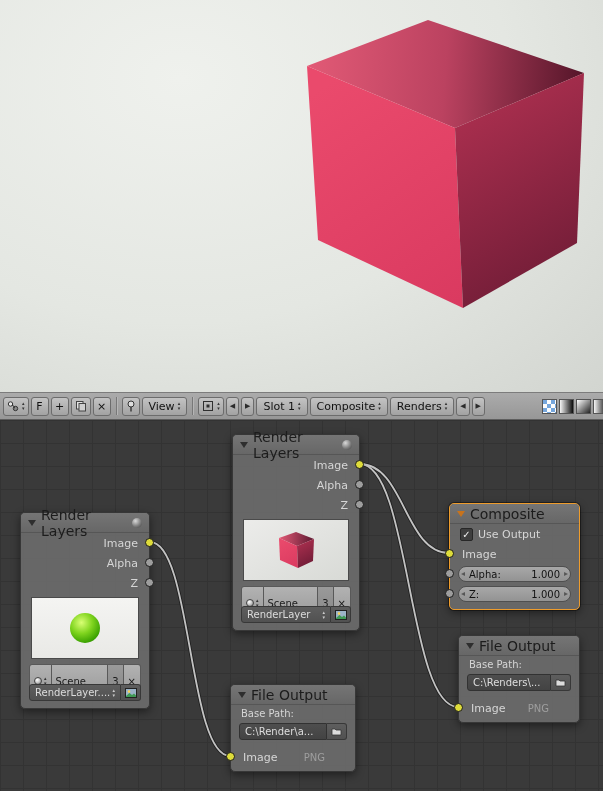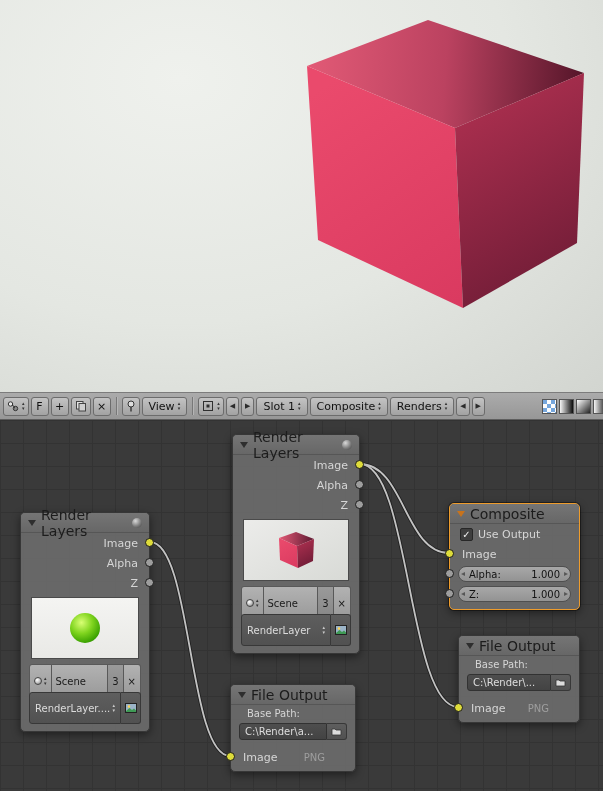--- a/index.html
+++ b/index.html
@@ -70,42 +70,42 @@
   .idrow { display:flex; margin:5px 8px 0; height:17px; }
   .seg { display:flex; align-items:center; gap:2px; padding:16px 4px; font-size:10px; color:#1a1a1a;
     background:linear-gradient(#b2b2b2,#999999); border:1px solid #595959; border-left:none; }
   .seg.first { border-left:1px solid #595959; border-radius:3px 0 0 3px; }
   .seg.name { flex:1; }
   .seg.count { background:linear-gradient(#9a9a9a,#868686); }
   .seg.last { border-radius:0 3px 3px 0; }
   .mini-sph { width:8px; height:8px; border-radius:50%;
     background:radial-gradient(circle at 35% 30%, #fff, #c4c4c4 50%, #6e6e6e); border:1px solid #444; }
 
-  .menurow { display:flex; margin:11px 8px 7px; height:32px; }
+  .menurow { display:flex; margin:3px 8px 7px; height:17px; }
   .menufield { flex:1; display:flex; align-items:center; gap:2px; padding:0 5px;
     background:linear-gradient(#5e5e5e,#515151); border:1px solid #383838;
     border-radius:3px 0 0 3px; font-size:10px; color:#dcdcdc; overflow:hidden; white-space:nowrap; }
   .menufield .lbl { flex:1; overflow:hidden; text-overflow:clip; }
   .menufield .ud { color:#ccc; }
   .sqbtn { width:20px; display:flex; align-items:center; justify-content:center;
     background:linear-gradient(#5e5e5e,#515151); border:1px solid #383838; border-left:none;
     border-radius:0 3px 3px 0; }
 
   .cbrow { display:flex; align-items:center; gap:5px; height:20px; padding:0 10px; }
   .checkbox { width:13px; height:13px; display:flex; align-items:center; justify-content:center;
     background:#3e3e3e; border:1px solid #272727; border-radius:2px; color:#efefef; font-size:10px; }
 
   .numrow { position:relative; height:20px; display:flex; align-items:center; }
   .numfield { flex:1; margin:0 8px; height:16px; display:flex; align-items:center;
     justify-content:space-between; padding:0 10px; background:linear-gradient(#a8a8a8,#939393);
     border:1px solid #4f4f4f; border-radius:8px; font-size:10px; color:#121212; position:relative; }
   .numfield .tl, .numfield .tr { position:absolute; top:2px; font-size:8px; color:rgba(0,0,0,.45); }
   .numfield .tl { left:2px; } .numfield .tr { right:2px; }
 
-  .plabel { height:16px; display:flex; align-items:center; padding:0 16px; font-size:10px; color:#d6d6d6; }
+  .plabel { height:16px; display:flex; align-items:center; padding:0 10px; font-size:10px; color:#d6d6d6; }
   .pathrow { display:flex; margin:2px 8px 0; height:17px; }
   .pathfield { flex:1; display:flex; align-items:center; padding:0 5px;
     background:linear-gradient(#4e4e4e,#434343); border:1px solid #323232;
     border-radius:3px 0 0 3px; font-size:10px; color:#dedede; overflow:hidden; white-space:nowrap; }
   .fo-imgrow { position:relative; margin-top:8px; height:18px; display:flex; align-items:center;
     padding:0 12px; }
   .fo-imgrow .fmt { margin-left:auto; margin-right:18px; color:#9f9f9f; font-size:10px; }
   .fo-imgrow .sock { top:4px; }
 </style>
 </head>
@@ -409,21 +409,21 @@
     </div>
 
     <div class="node" style="left:458px; top:215px; width:122px;">
       <div class="nhead">
         <span class="tri"></span>
         <span class="ntitle">File Output</span>
       </div>
       <div class="plabel">Base Path:</div>
       <div class="pathrow">
         <span class="pathfield">
-            <span>C:\Render\...</span>
+            <span>C:\Renders\...</span>
           </span>
         <span class="sqbtn">
           <svg width="11" height="9">
             <path d="M1 2 h3 l1 1 h5 v5 h-9 z" fill="#dcdcdc" stroke="#333" stroke-width="0.8"></path>
           </svg>
         </span>
       </div>
       <div class="fo-imgrow">
         <span class="sock in yellow"></span>
         <span>Image</span>

